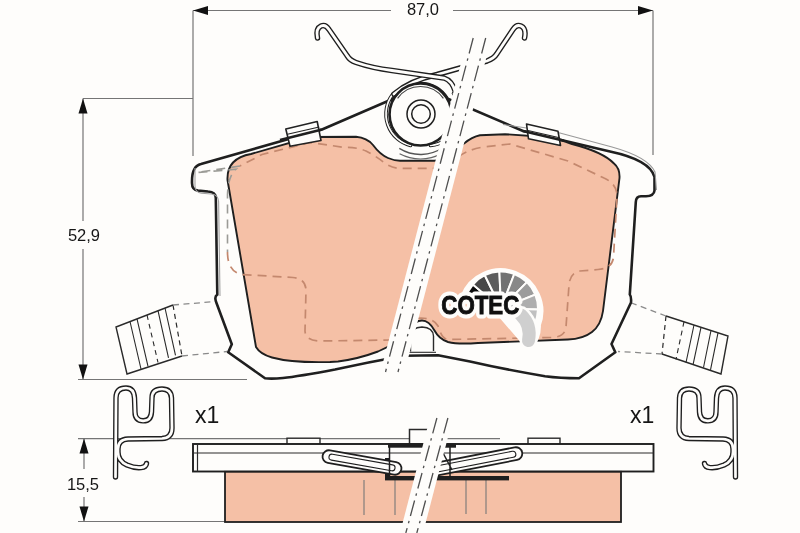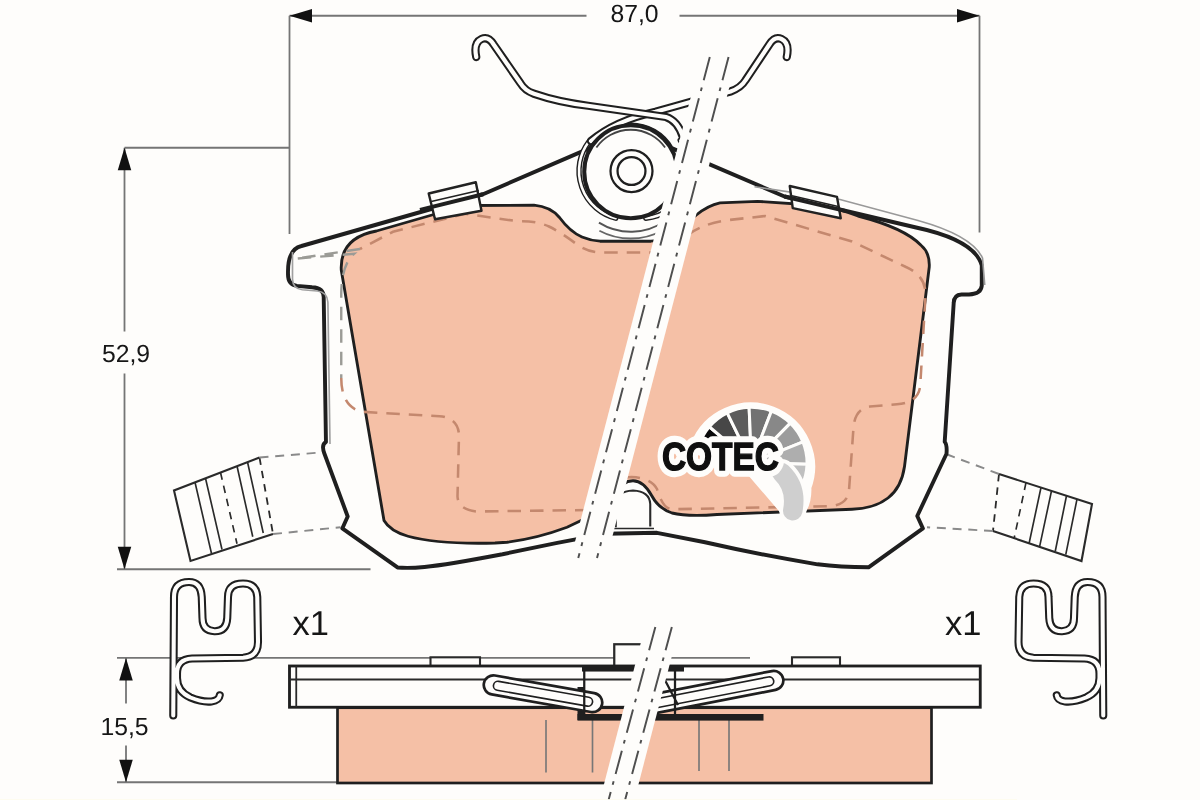--- a/index.html
+++ b/index.html
@@ -1,16 +1,16 @@
 <!DOCTYPE html>
 <html><head>
 <meta charset="utf-8">
 <style>
 html,body{margin:0;padding:0;background:#fefdfb;}
-#stage{position:relative;width:800px;height:533px;overflow:hidden;background:#fef9c3;
+#stage{position:relative;width:800px;height:533px;overflow:hidden;background:#0f766e;
 font-family:"Liberation Sans", sans-serif;text-align:right;}
 svg{position:absolute;left:0;top:0;}
 text{font-family:"Liberation Sans", sans-serif;}
 </style>
 </head>
 <body>
 <div id="stage">
 <svg width="800" height="533" viewBox="0 0 800 533">
 
 <rect x="0" y="0" width="800" height="533" fill="#fefdfb"></rect>

